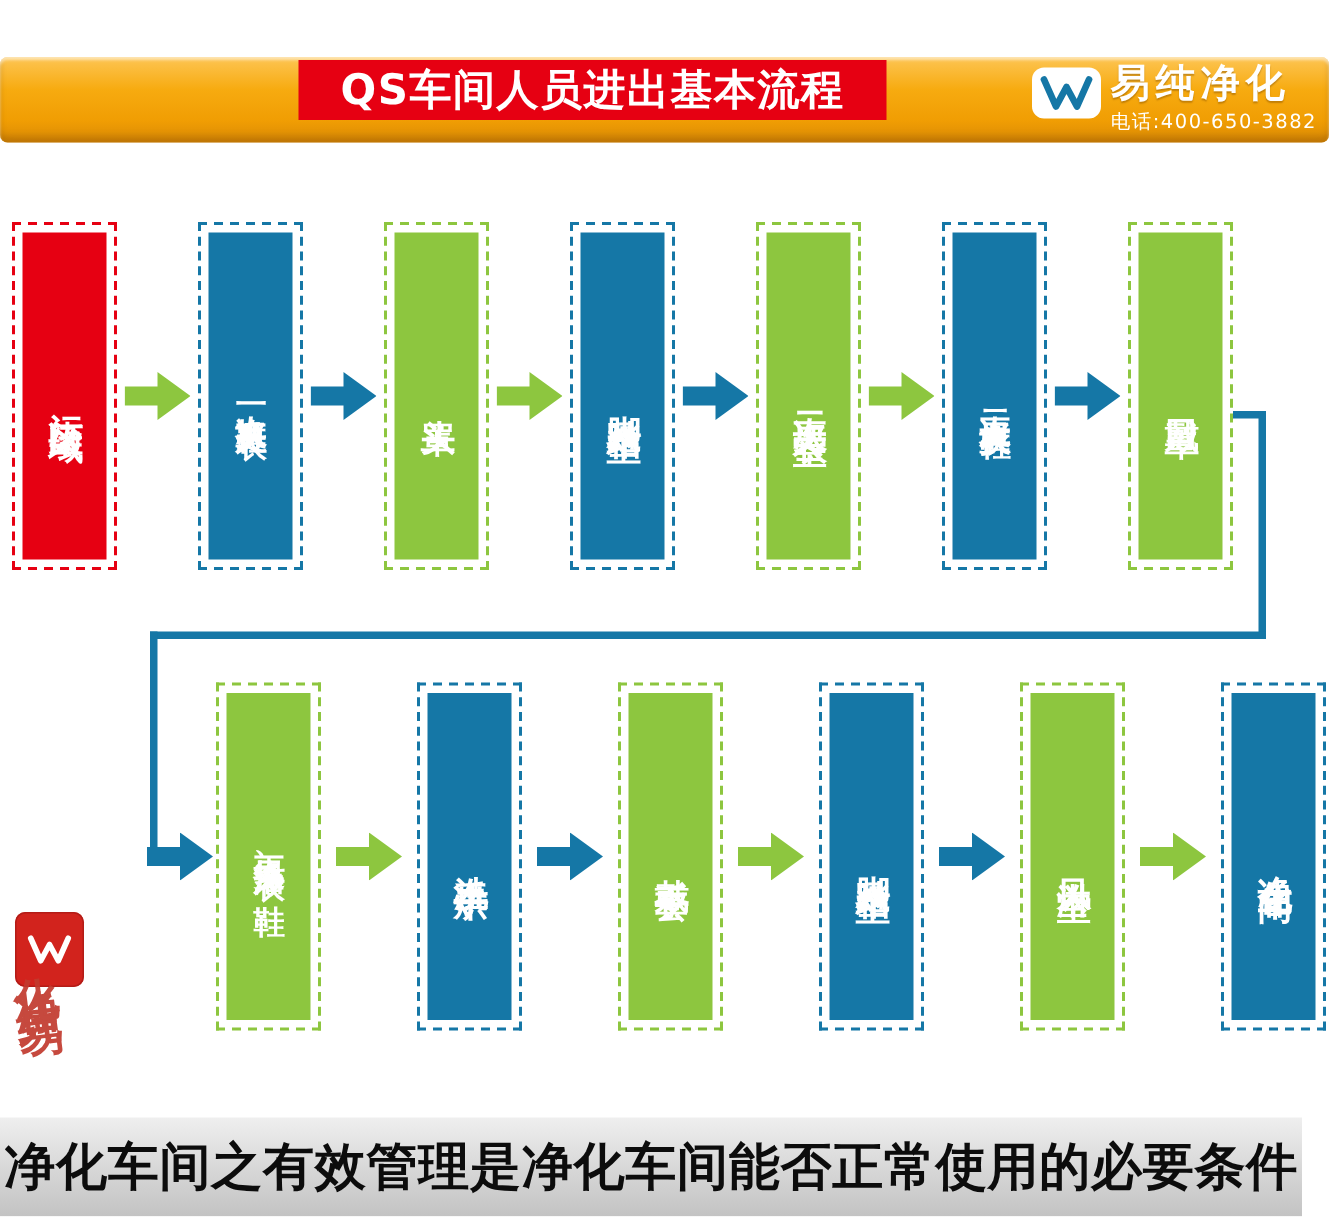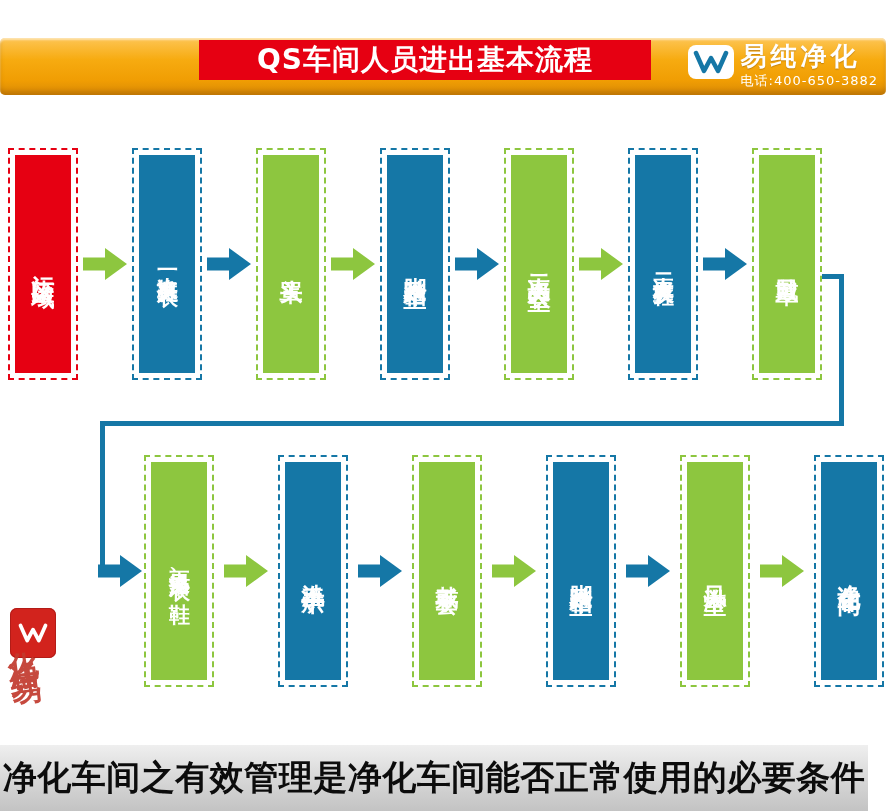--- a/index.html
+++ b/index.html
@@ -6,21 +6,21 @@
   .page { position:relative; width:886px; height:811px; background:#ffffff; overflow:hidden; }
 
   
   .banner {
     position:absolute; left:0; top:38px; width:886px; height:57px;
     background:linear-gradient(180deg,#fdc554 0%, #f7ab10 38%, #f09d03 75%, #d98a06 100%);
     border-radius:5px;
     box-shadow: inset 0 2px 2px rgba(255,255,255,.55), inset 0 -4px 4px rgba(140,80,0,.35);
   }
   .title-box {
-    position:absolute; left:199px; top:40px; width:452px; height:40px;
+    position:absolute; left:199px; top:40px; width:392px; height:40px;
     background:#e60012; color:#ffffff; font-size:28px; font-weight:bold;
     text-align:center; line-height:40px; letter-spacing:1px; white-space:nowrap;
   }
   .brand { position:absolute; right:8px; top:42px; display:flex; align-items:flex-start; gap:7px; color:#fff; }
   .logo-mark { width:46px; height:34px; background:#ffffff; border-radius:8px; display:flex; align-items:center; justify-content:center; margin-top:3px; }
   .brand-col { display:flex; flex-direction:column; }
   .brand-name { font-size:26px; font-weight:bold; letter-spacing:4px; line-height:28px; text-shadow:0 1px 1px rgba(120,70,0,.4); }
   .brand-phone { font-size:13px; font-weight:normal; letter-spacing:1px; margin-top:2px; }
 
   

